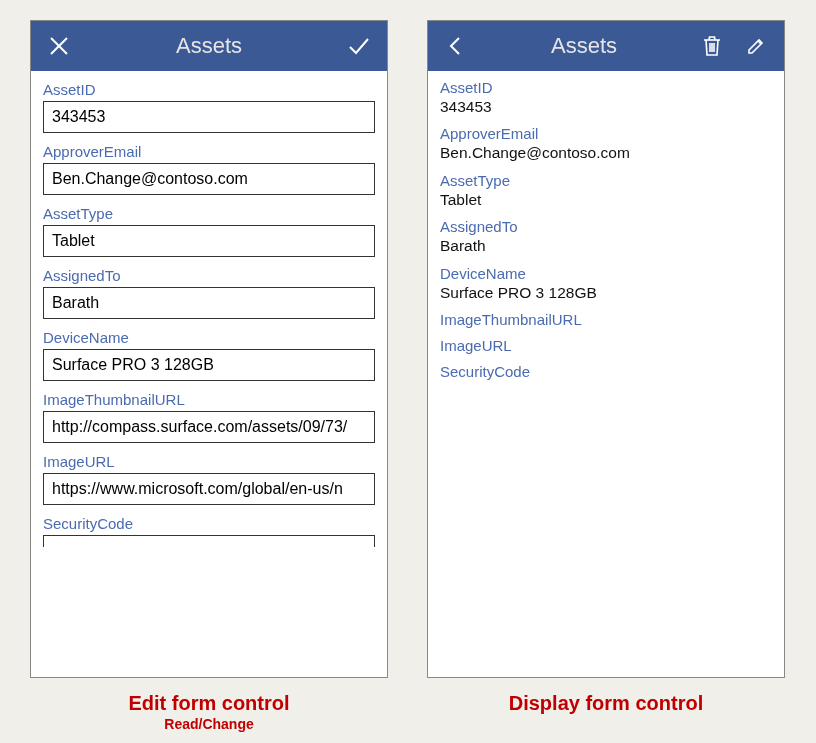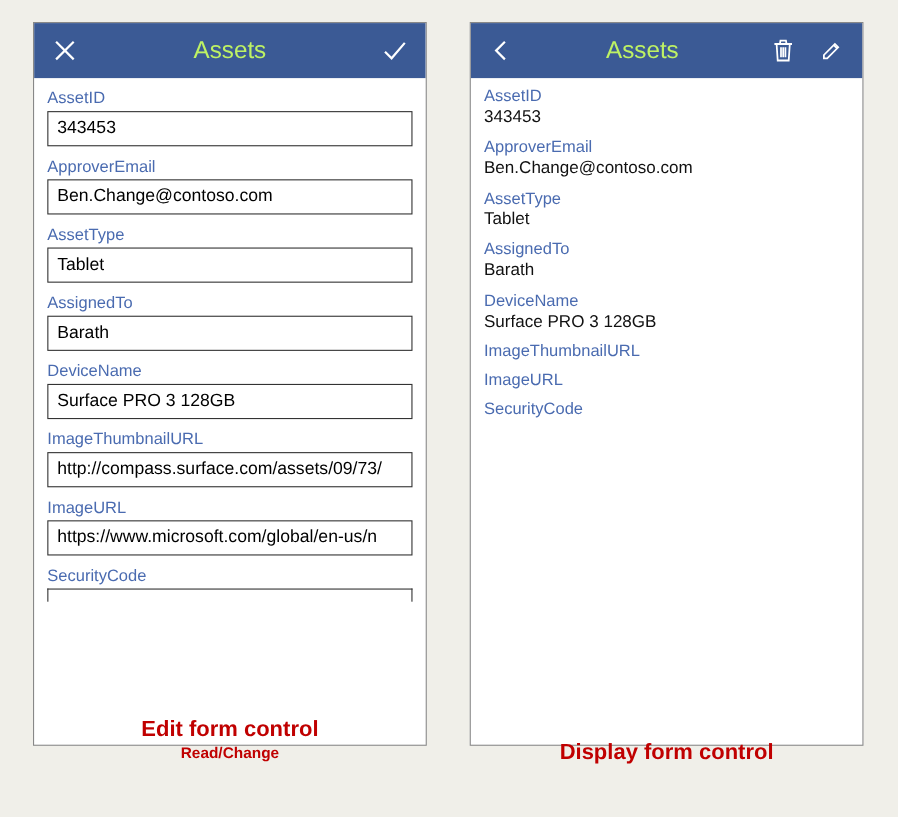--- a/index.html
+++ b/index.html
@@ -15,21 +15,21 @@
       width: 358px;
       height: 658px;
       background: #fff;
       border: 1px solid #888;
       overflow: hidden;
     }
     .phone-left { left: 30px; top: 20px; }
     .phone-right { left: 427px; top: 20px; }
     .titlebar {
       background: #3b5a95;
-      color: #bef264;
+      color: #e5e5e5;
       height: 50px;
       display: flex;
       align-items: center;
       padding: 0 8px;
     }
     .tb-left, .tb-right { display: flex; align-items: center; gap: 4px; }
     .tb-title { flex: 1; text-align: center; font-size: 22px; font-weight: 400; }
     .tb-icon {
       width: 40px; height: 40px;
       display: flex; align-items: center; justify-content: center;
@@ -72,22 +72,22 @@
       margin-bottom: 1px;
     }
     .caption {
       position: absolute;
       text-align: center;
       width: 358px;
       color: #c00000;
     }
     .caption-big { font-size: 20px; font-weight: 700; }
     .caption-small { font-size: 14px; font-weight: 700; margin-top: 1px; }
-    .caption-left { left: 30px; top: 652px; }
-    .caption-right { left: 427px; top: 673px; }
+    .caption-left { left: 30px; top: 692px; }
+    .caption-right { left: 427px; top: 692px; }
     .clipped-input {
         height: 12px;
         border: 1.5px solid #333;
         border-bottom: none;
         width: 100%;
         background:#fff;
     }
   </style>
 </head>
 <body>

